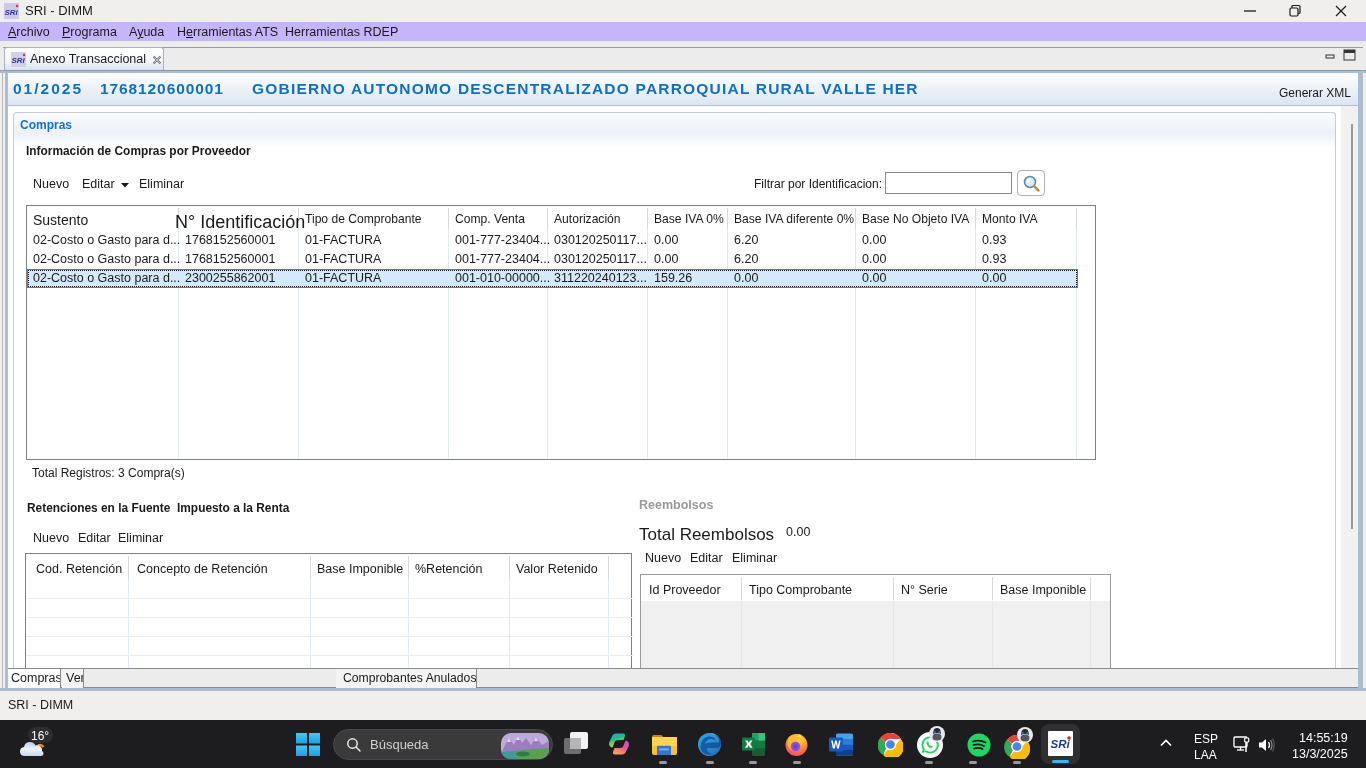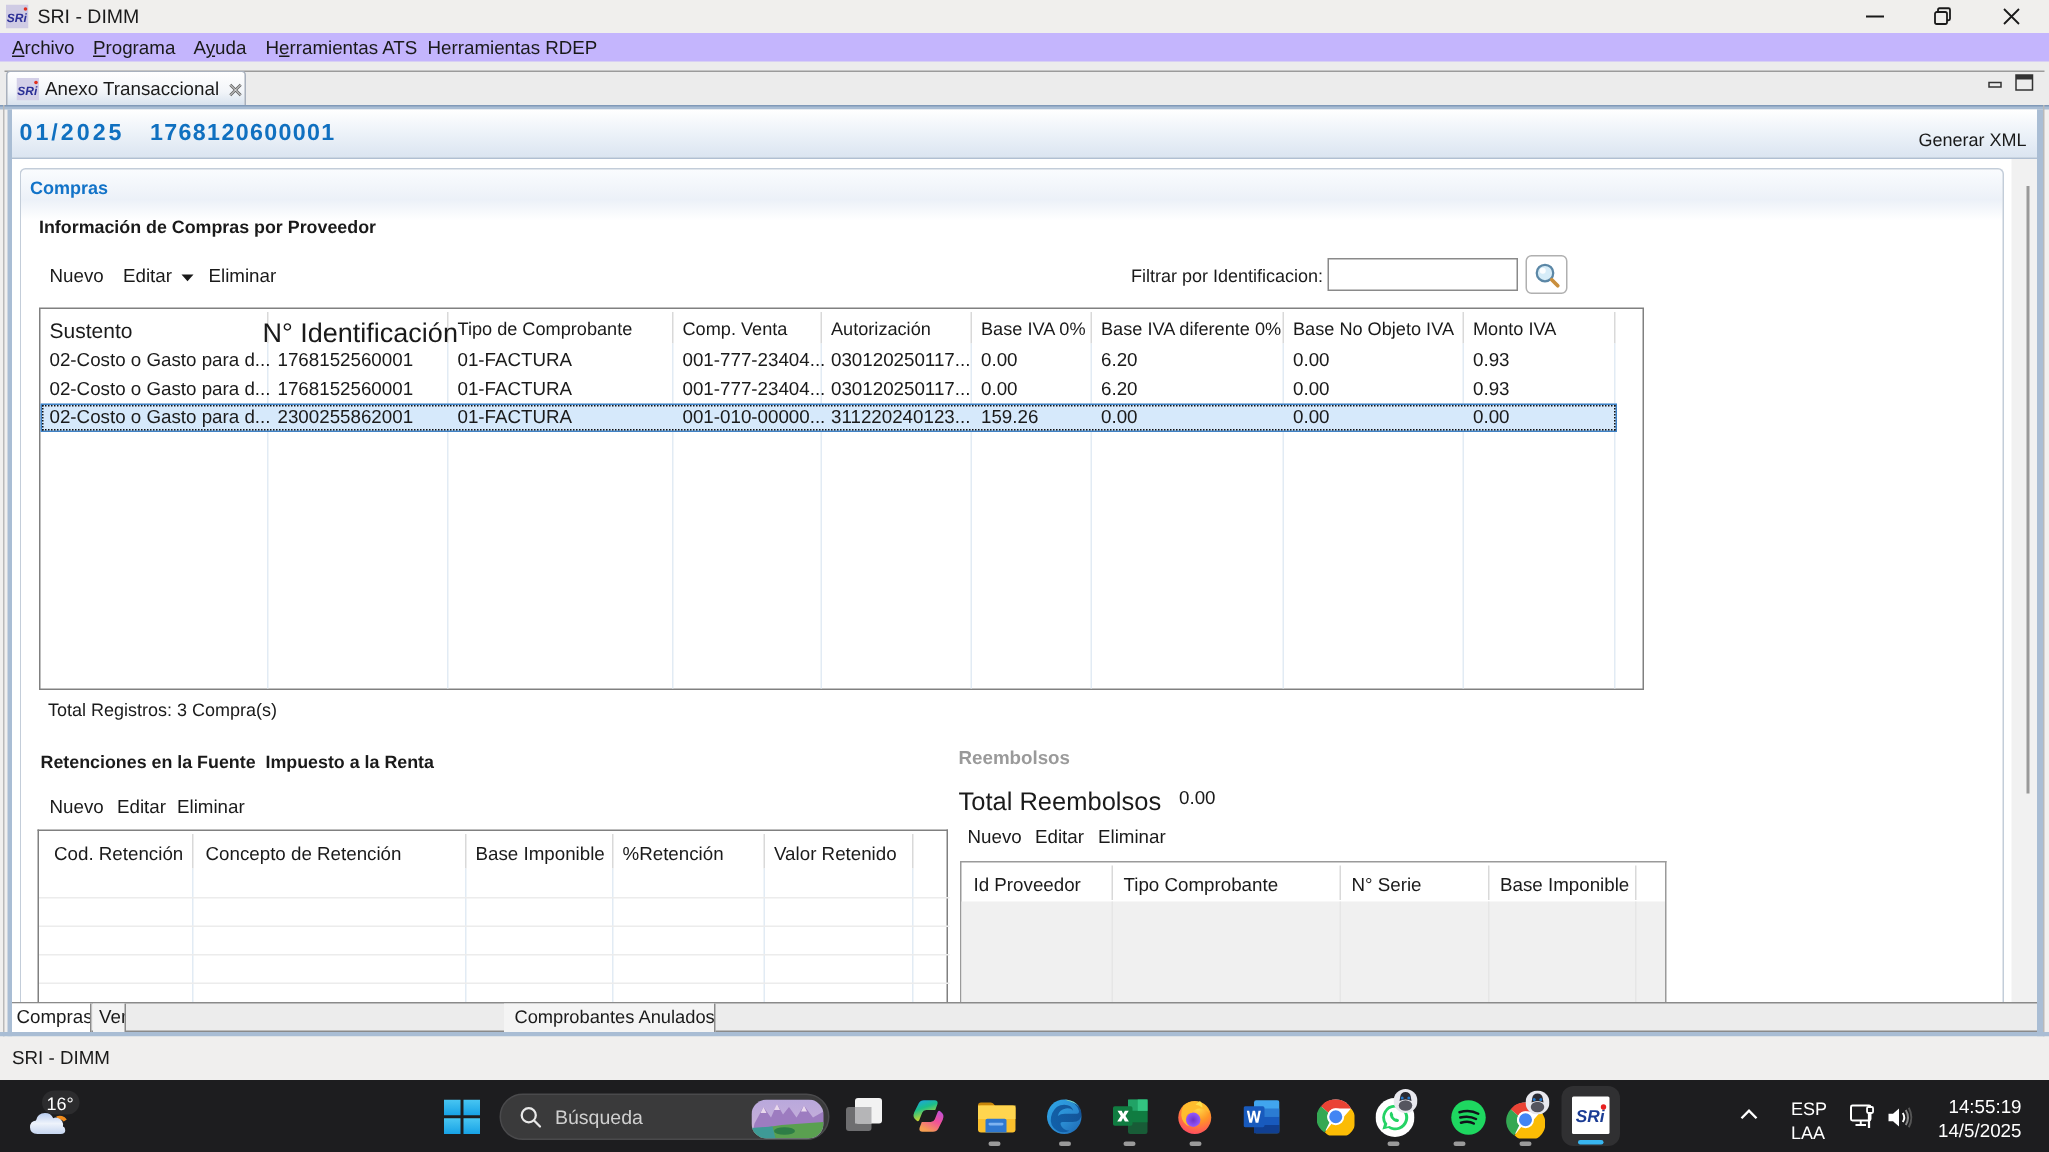--- a/index.html
+++ b/index.html
@@ -68,20 +68,21 @@
 <div class="abs" style="left:1358px;top:73px;width:4px;height:618px;background:#a9bdd4;"></div>
 <div class="abs" style="left:2px;top:70px;width:1px;height:625px;background:#b9b9b9;"></div>
 <div class="abs" style="left:1362px;top:70px;width:1px;height:625px;background:#b9b9b9;"></div>
 <div class="abs" style="left:0;top:688px;width:1366px;height:3px;background:#a9bdd4;"></div>
 
 <div class="abs" style="left:1341px;top:106px;width:17px;height:562px;background:#f1f1f1;"></div>
 
 <div class="abs" style="left:8px;top:73px;width:1350px;height:33px;background:linear-gradient(#ffffff,#eef3f9 45%,#dbe5f1);border-bottom:1px solid #b0bfd2;">
   <div class="abs" style="left:5px;top:7px;font-size:15.5px;font-weight:bold;color:#1070c0;letter-spacing:2px;white-space:nowrap;">01/2025</div>
   <div class="abs" style="left:92px;top:7px;font-size:15.5px;font-weight:bold;color:#1070c0;letter-spacing:0.9px;white-space:nowrap;">1768120600001</div>
+  <div class="abs" style="left:244px;top:7px;font-size:15.5px;font-weight:bold;color:#1070c0;letter-spacing:1.2px;white-space:nowrap;">GOBIERNO AUTONOMO DESCENTRALIZADO PARROQUIAL RURAL VALLE HER</div>
   <div class="abs" style="left:1271px;top:13px;font-size:12px;white-space:nowrap;">Generar XML</div>
 </div>
 
 <div class="abs" style="left:8px;top:106px;width:1333px;height:562px;background:#ffffff;"></div>
 
 <div class="abs" style="left:1351px;top:124px;width:2px;height:405px;background:#999999;"></div>
 
 <div class="abs" style="left:13px;top:112px;width:1323px;height:556px;border:1px solid #c3cdd9;border-bottom:none;border-radius:4px 4px 0 0;background:linear-gradient(#fafcfe,#ecf1f8 20px,#ffffff 34px);">
   <div class="abs" style="left:6px;top:5px;font-weight:bold;color:#1273c8;font-size:12px;">Compras</div>
 </div>
@@ -453,14 +454,14 @@
     <line x1="13" y1="3" x2="13" y2="16" stroke="#fff" stroke-width="1.5"></line>
     <rect x="11.7" y="2" width="4" height="4" rx="0.8" fill="#1d1d1f" stroke="#fff" stroke-width="1.2"></rect>
   </svg>
   <svg class="abs" style="left:1258px;top:17px" width="19" height="16" viewBox="0 0 19 16">
     <path d="M1 5.5 L4 5.5 L8 2 L8 14 L4 10.5 L1 10.5 Z" fill="#fff"></path>
     <path d="M10.5 5 Q12.5 8 10.5 11" fill="none" stroke="#fff" stroke-width="1.3"></path>
     <path d="M12.5 3 Q15.5 8 12.5 13" fill="none" stroke="#888" stroke-width="1.3"></path>
     <path d="M14.5 1.5 Q18 8 14.5 14.5" fill="none" stroke="#555" stroke-width="1.3"></path>
   </svg>
   <div class="abs" style="left:1299px;top:11px;color:#fff;font-size:12.5px;">14:55:19</div>
-  <div class="abs" style="left:1292px;top:27px;color:#fff;font-size:12.5px;">14/5/2025</div>
+  <div class="abs" style="left:1292px;top:27px;color:#fff;font-size:12.5px;">13/3/2025</div>
 </div>
 
 </body></html>

